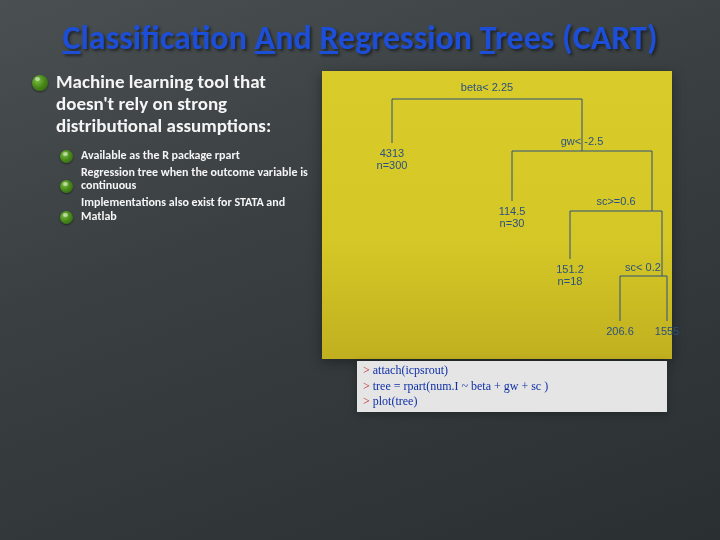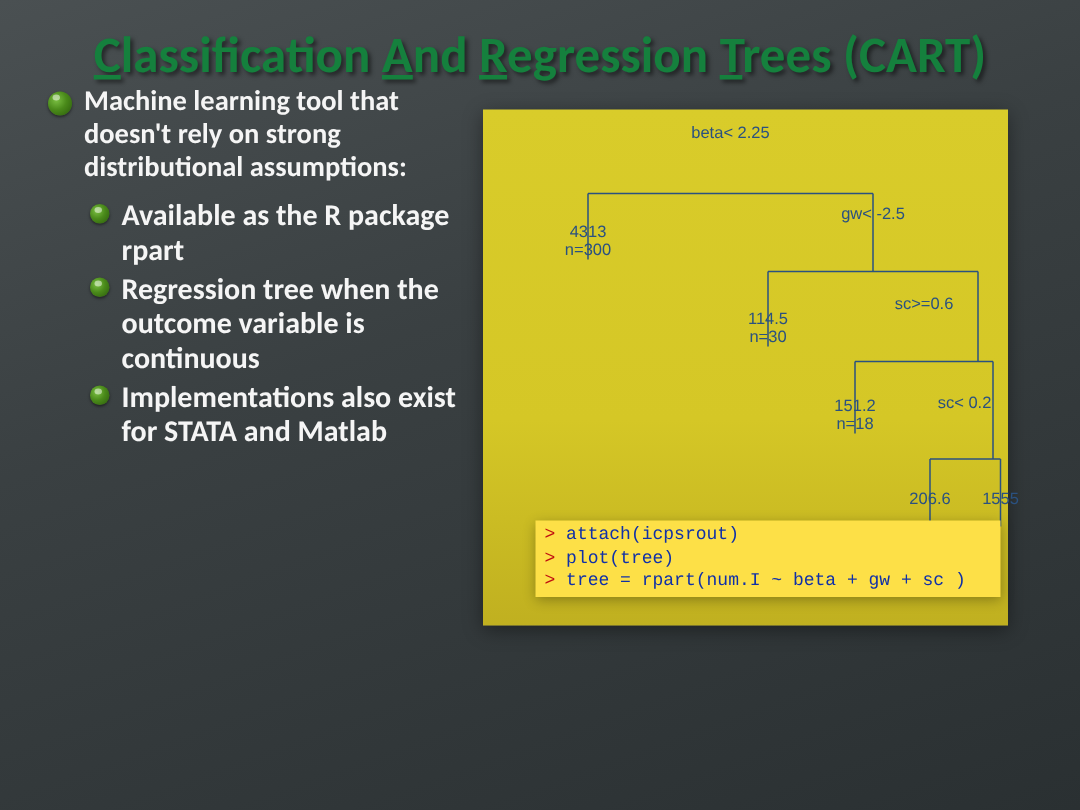--- a/index.html
+++ b/index.html
@@ -8,24 +8,24 @@
     background: linear-gradient(160deg, #4a5052 0%, #3a4042 40%, #2a3032 100%);
     font-family: Calibri, 'Segoe UI', sans-serif;
     overflow: hidden;
     position: relative;
   }
   .slide { width: 100%; height: 100%; padding: 18px 32px 0 32px; position: relative; }
   .title {
     text-align: center;
     font-size: 34px;
     font-weight: 700;
-    color: #15803d;
+    color: #1d4ed8;
     line-height: 1.15;
     text-shadow: 2px 2px 3px rgba(0,0,0,0.5);
-    margin-bottom: 0;
+    margin-bottom: 14px;
   }
   .title .underline { text-decoration: underline; text-underline-offset: 2px; }
   .content { display: flex; align-items: flex-start; }
   .left { flex: 0 0 290px; }
   .intro {
     font-size: 19px;
     font-weight: 700;
     color: #f5f5f5;
     line-height: 1.15;
     margin-bottom: 10px;
@@ -40,45 +40,44 @@
     box-shadow: 0 1px 2px rgba(0,0,0,0.5);
     position: relative;
   }
   .bullet-icon::after {
     content: ""; position: absolute; top: 2px; left: 3px;
     width: 5px; height: 4px; border-radius: 50%;
     background: rgba(255,255,255,0.5);
   }
   .sub-list { padding-left: 28px; }
   .sub-item {
-    display: flex; align-items: flex-start; gap: 8px;
-    font-size: 20px; font-weight: 600; color: #f5f5f5;
+    display: flex; align-items: flex-end; gap: 8px;
+    font-size: 12px; font-weight: 600; color: #f5f5f5;
     line-height: 1.15; margin-bottom: 3px;
   }
   .sub-item .bullet-icon { flex: 0 0 13px; height: 13px; margin-top: 3px; }
   .right { flex: 1; position: relative; height: 320px; }
   .tree-panel {
-    width: 350px; height: 344px;
+    width: 350px; height: 288px;
     background: linear-gradient(180deg, #d9cc2a 0%, #d5c726 60%, #c0b020 100%);
     box-shadow: 0 3px 12px rgba(0,0,0,0.4);
     position: relative;
     font-family: Arial, sans-serif;
-    margin-top: 16px;
   }
   .tree-svg { position: absolute; top: 0; left: 0; width: 100%; height: 100%; }
   .tree-label {
     position: absolute; font-size: 11px; color: #2a5180;
     text-align: center; transform: translateX(-50%);
     line-height: 1.1; white-space: nowrap;
   }
   .tree-leaf { font-size: 11px; color: #2a5180; }
   .code-panel {
     position: absolute; top: 290px; left: 35px;
-    width: 310px; background: #fde047;
-    font-family: Liberation Mono, monospace; font-size: 12px;
+    width: 310px; background: #e5e5e5;
+    font-family: Liberation Serif, serif; font-size: 12px;
     padding: 2px 6px; line-height: 1.3;
     box-shadow: 0 2px 8px rgba(0,0,0,0.3);
   }
   .code-line { white-space: nowrap; }
   .prompt { color: #c01010; }
   .code-text { color: #1030a8; }
 </style>
 </head>
 <body>
 
@@ -140,18 +139,18 @@
         <div class="tree-label tree-leaf" style="left:248px; top:192px;">
           <span>151.2</span><br><span>n=18</span>
         </div>
         <div class="tree-label" style="left:321px; top:190px;text-align:right;">sc&lt; 0.2</div>
         <div class="tree-label tree-leaf" style="left:298px; top:254px;">206.6</div>
         <div class="tree-label tree-leaf" style="left:345px; top:254px;">1555</div>
       </div>
 
       <div class="code-panel">
         <div class="code-line"><span class="prompt">&gt;</span><span class="code-text"> attach(icpsrout)</span></div>
+        <div class="code-line"><span class="prompt">&gt;</span><span class="code-text"> tree = rpart(num.I ~ beta + gw + sc )</span></div>
         <div class="code-line"><span class="prompt">&gt;</span><span class="code-text"> plot(tree)</span></div>
-        <div class="code-line"><span class="prompt">&gt;</span><span class="code-text"> tree = rpart(num.I ~ beta + gw + sc )</span></div>
       </div>
     </div>
   </div>
 </div>
 
 </body></html>

